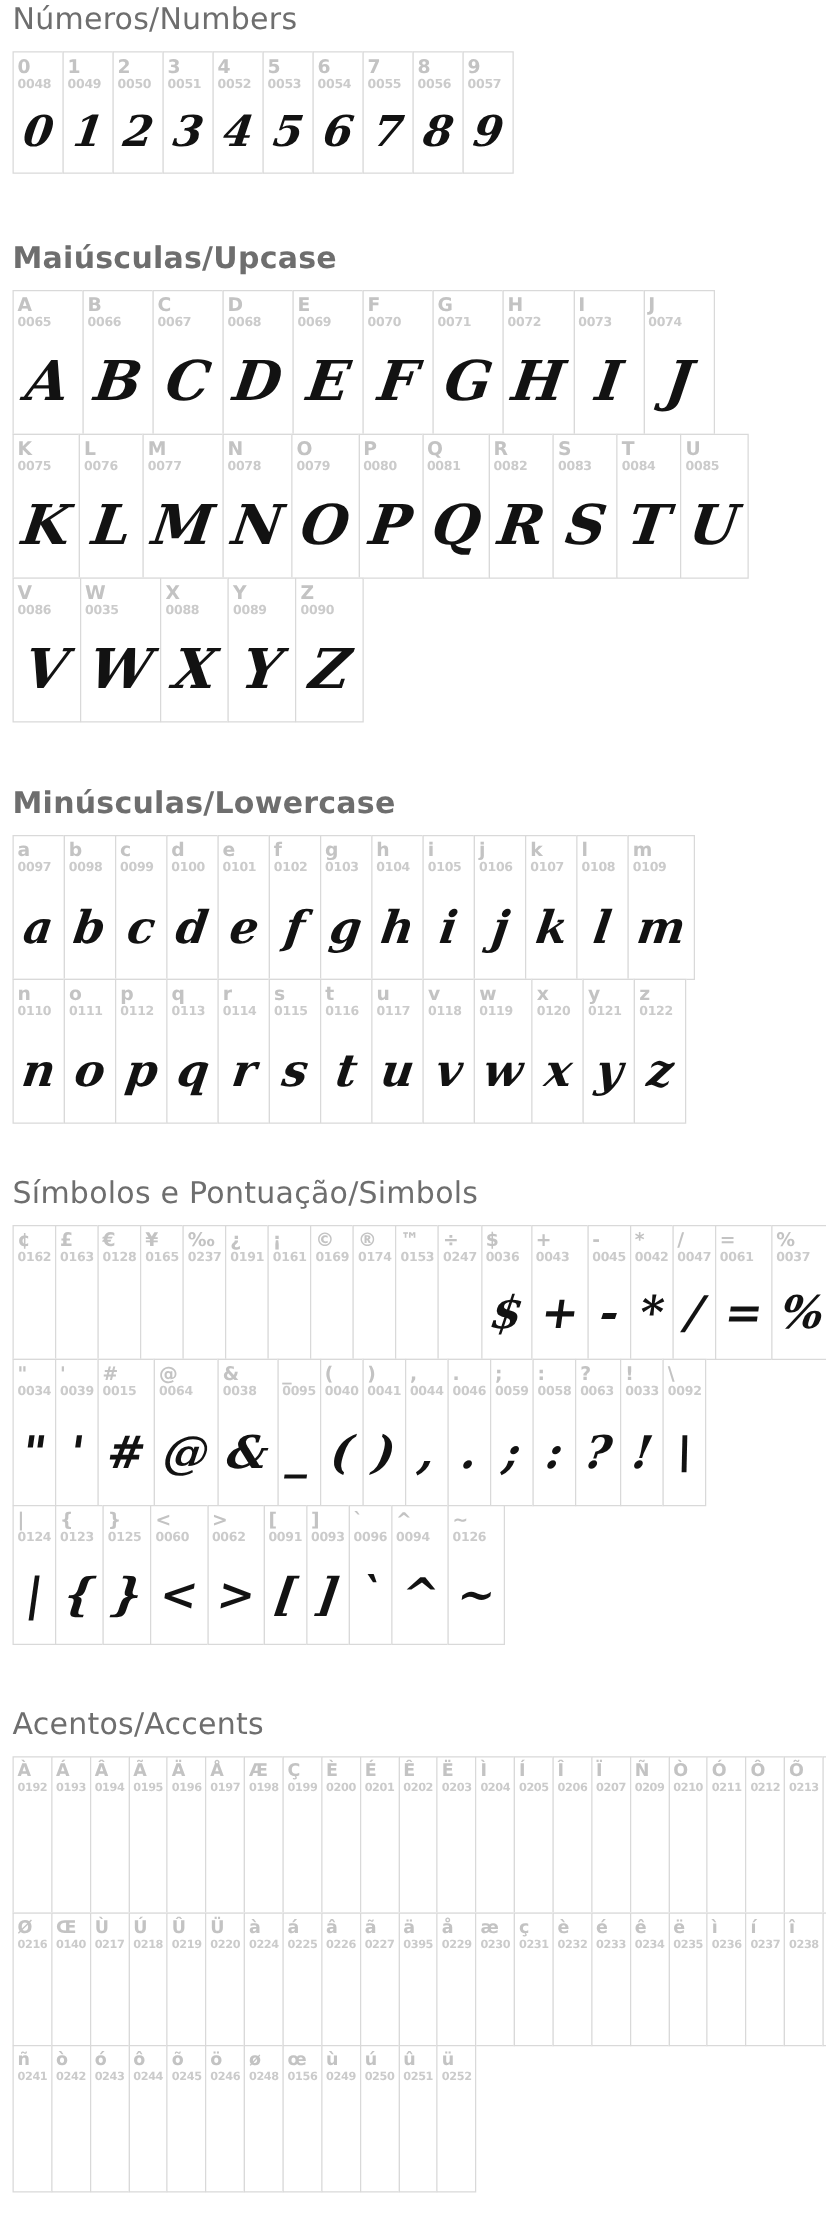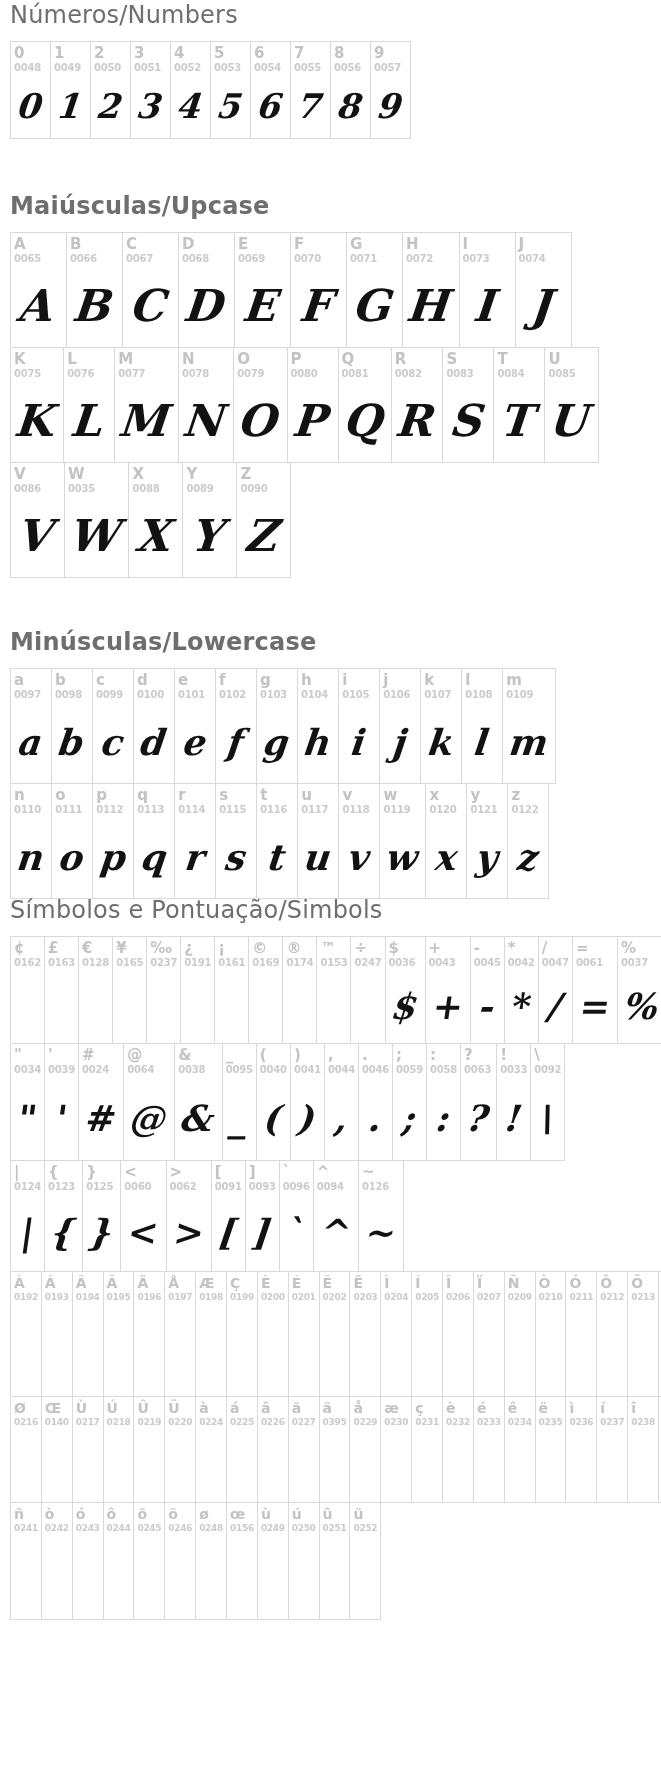--- a/index.html
+++ b/index.html
@@ -2,21 +2,21 @@
 <html style="--background: #ffffff; --title: #6e6e6e; --ref: #c3c3c3; --code: #cbcbcb; --border: #d9d9d9; --glyph: #121212;"><head>
 <meta charset="utf-8">
 <style>
   html,body{margin:0;padding:0;background:var(--background,#fff);}
   body{width:661px;height:1770px;overflow:hidden;font-family:"DejaVu Sans",sans-serif;}
   .page{padding:4px 10px 0 10px;}
   .section-title{font-size:24px;font-weight:400;color:var(--title,#6e6e6e);margin:0 0 16px 0;line-height:22px;letter-spacing:.2px;}
   .sec{margin:0;}
   #sec-upper .section-title{margin-top:56px;font-weight:bold;}
   #sec-lower .section-title{margin-top:53px;font-weight:bold;}
-  #sec-symbols .section-title{}
+  #sec-symbols .section-title{margin-top:44px;}
   #sec-accents .section-title{margin-top:52px;}
   .rows{width:max-content;}
   .row{display:flex;margin-top:-1px;width:max-content;}
   .cell{display:flex;flex-direction:column;box-sizing:border-box;border:1px solid var(--border,#d9d9d9);margin-left:-1px;padding:3px 3px 0 3px;background:#fff;}
   .cell:first-child{margin-left:0;}
   .ref{font-size:15px;font-weight:700;color:var(--ref,#c3c3c3);line-height:16px;min-height:16px;white-space:pre;}
   .code{font-size:10px;font-weight:700;color:var(--code,#cbcbcb);line-height:13px;min-height:13px;letter-spacing:-.2px;}
   .garea{display:flex;align-items:center;justify-content:center;padding:0 4px;}
   .glyph{font-family:"DejaVu Serif",serif;font-style:italic;font-weight:700;color:var(--glyph,#121212);transform:skewX(-8deg);line-height:1;white-space:pre;}
   
@@ -657,21 +657,21 @@
           </div>
           <div class="cell">
             <div class="ref">'</div>
             <div class="code">0039</div>
             <div class="garea">
               <div class="glyph">'</div>
             </div>
           </div>
           <div class="cell">
             <div class="ref">#</div>
-            <div class="code">0024</div>
+            <div class="code">0015</div>
             <div class="garea">
               <div class="glyph">#</div>
             </div>
           </div>
           <div class="cell">
             <div class="ref">@</div>
             <div class="code">0064</div>
             <div class="garea">
               <div class="glyph">@</div>
             </div>
@@ -823,20 +823,21 @@
             <div class="code">0126</div>
             <div class="garea">
               <div class="glyph">~</div>
             </div>
           </div>
         </div>
       </div>
   </section>
 
   <section class="sec" id="sec-accents">
+    <h2 class="section-title">Acentos/Accents</h2>
     <div class="rows">
         <div class="row">
           <div class="cell">
             <div class="ref">À</div>
             <div class="code">0192</div>
             <div class="garea">
               <div class="glyph"></div>
             </div>
           </div>
           <div class="cell">

